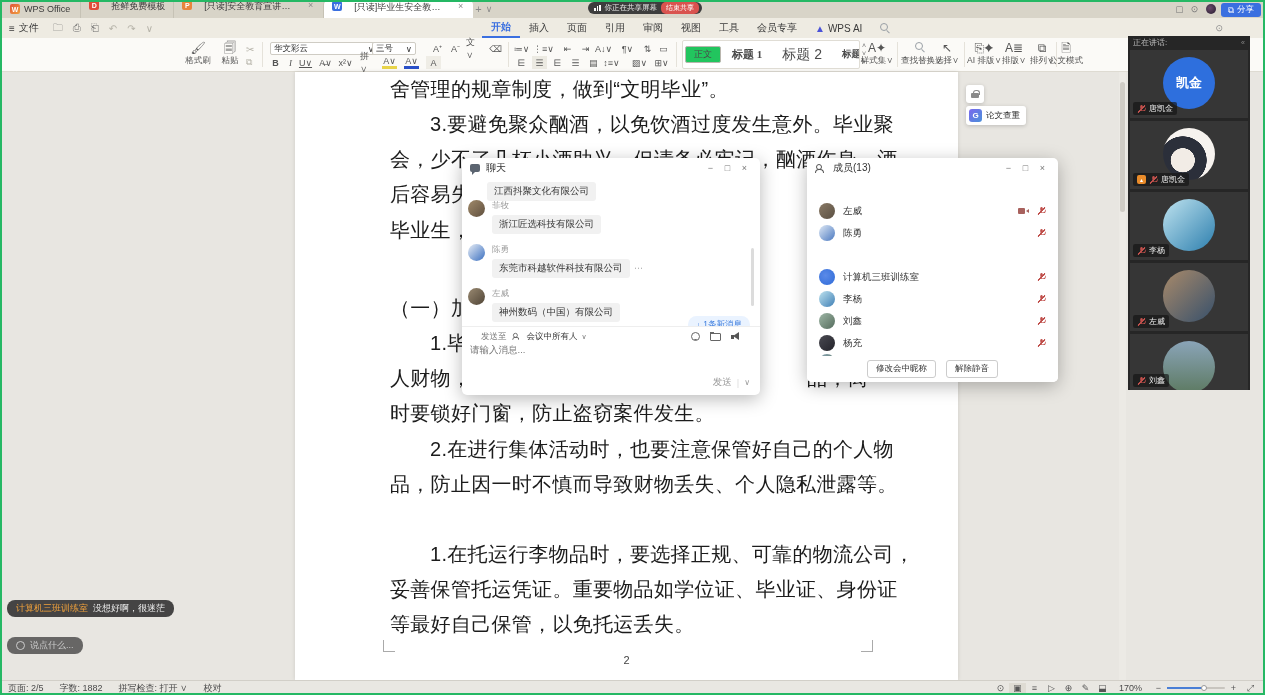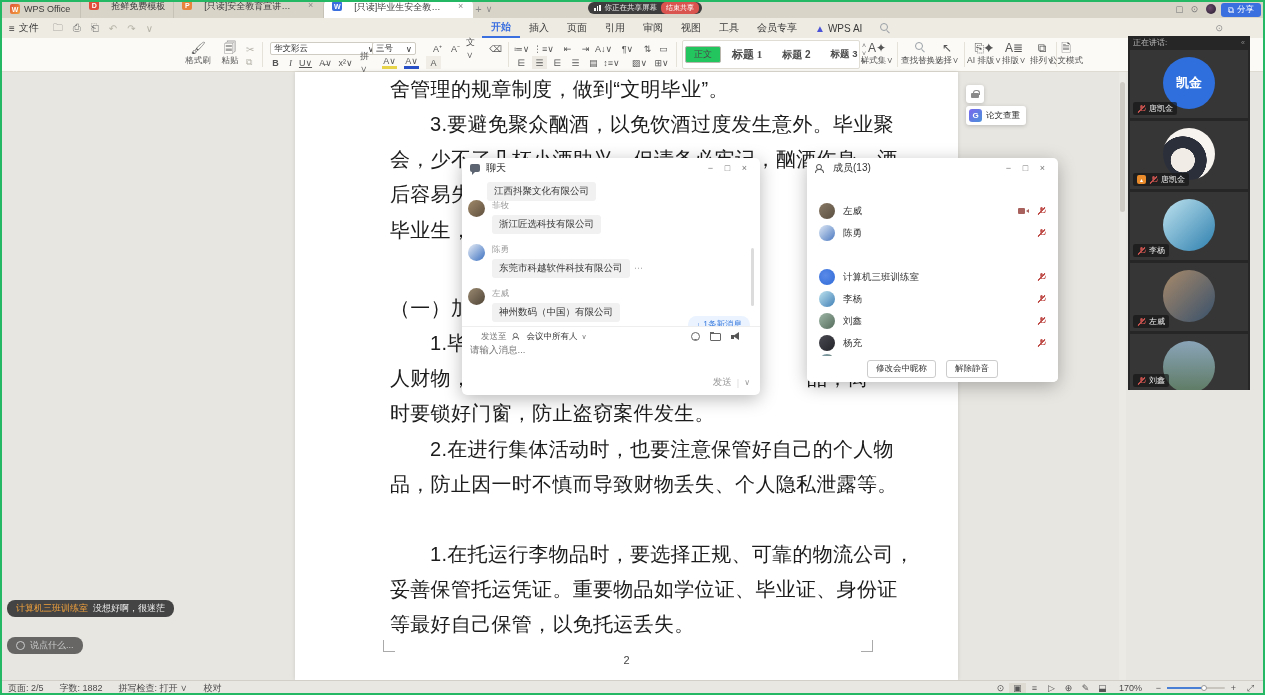--- a/index.html
+++ b/index.html
@@ -232,21 +232,21 @@
     <span class="gi" style="position:absolute;left:568px;top:18px">☰</span>
     <span class="gi" style="position:absolute;left:586px;top:18px">▤</span>
     <span class="gi" style="position:absolute;left:604px;top:18px">↕≡∨</span>
     <span class="gi" style="position:absolute;left:632px;top:18px">▨∨</span>
     <span class="gi" style="position:absolute;left:654px;top:18px">⊞∨</span>
     <div class="rsep" style="left:676px"></div>
 
     <div style="position:absolute;left:682px;top:2px;width:178px;height:29px;border:1px solid #e0ddd5;border-radius:2px;background:#fff;display:flex;align-items:center;gap:2px;padding:0 2px;overflow:hidden">
       <span class="chip selc" style="font-size:9px">正文</span>
       <span class="chip" style="font-size:11px;font-weight:bold;font-family:'Liberation Serif',serif">标题 1</span>
-      <span class="chip" style="font-size:10px;font-weight:bold">标题 2</span>
+      <span class="chip" style="font-size:14px;font-weight:normal">标题 2</span>
       <span class="chip" style="font-size:9.5px;font-weight:bold">标题 3</span>
 
     </div>
     <div class="abs" style="left:862px;top:4px;font-size:7px;color:#777;line-height:8px;text-align:center">˄<br>˅<br>▾</div>
 
     <div class="bigbtn" style="left:860px;top:3px;width:34px">
       <div class="bi">A✦</div>
       <div class="bl"><span>样式集</span>∨</div>
     </div>
     <div class="rsep" style="left:897px"></div>

